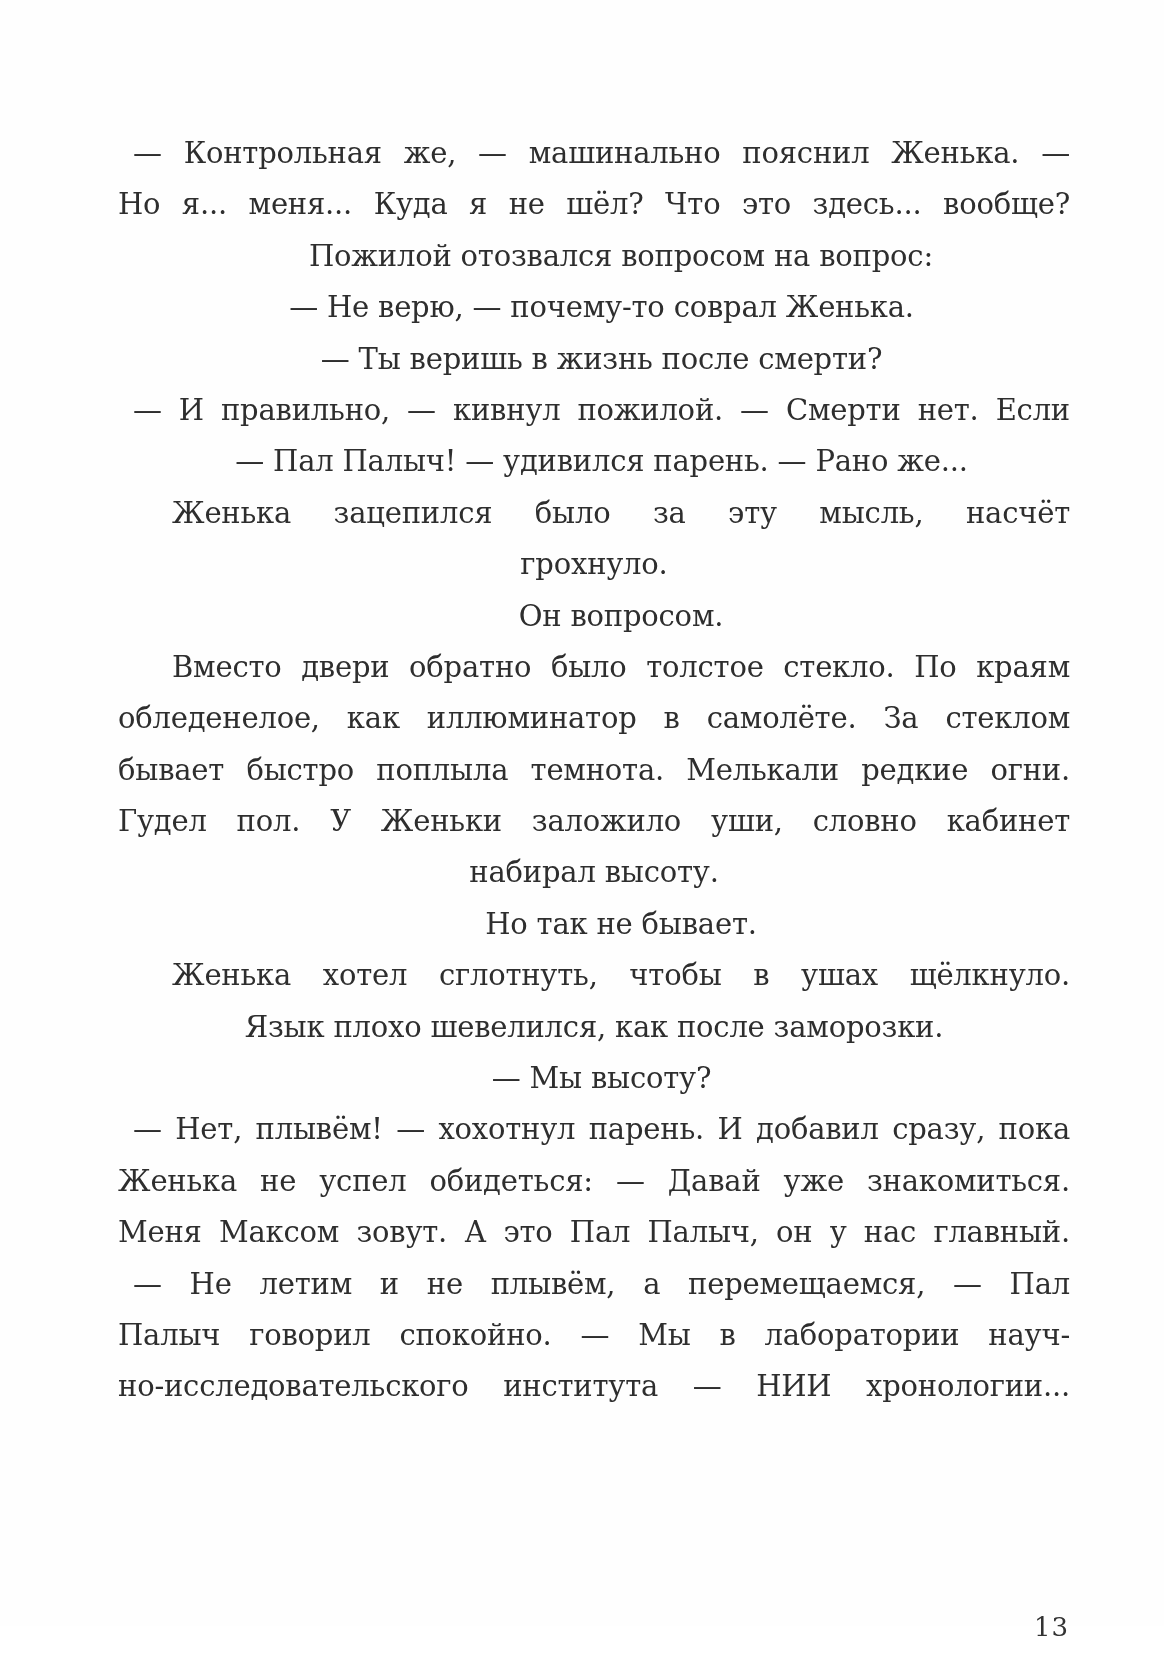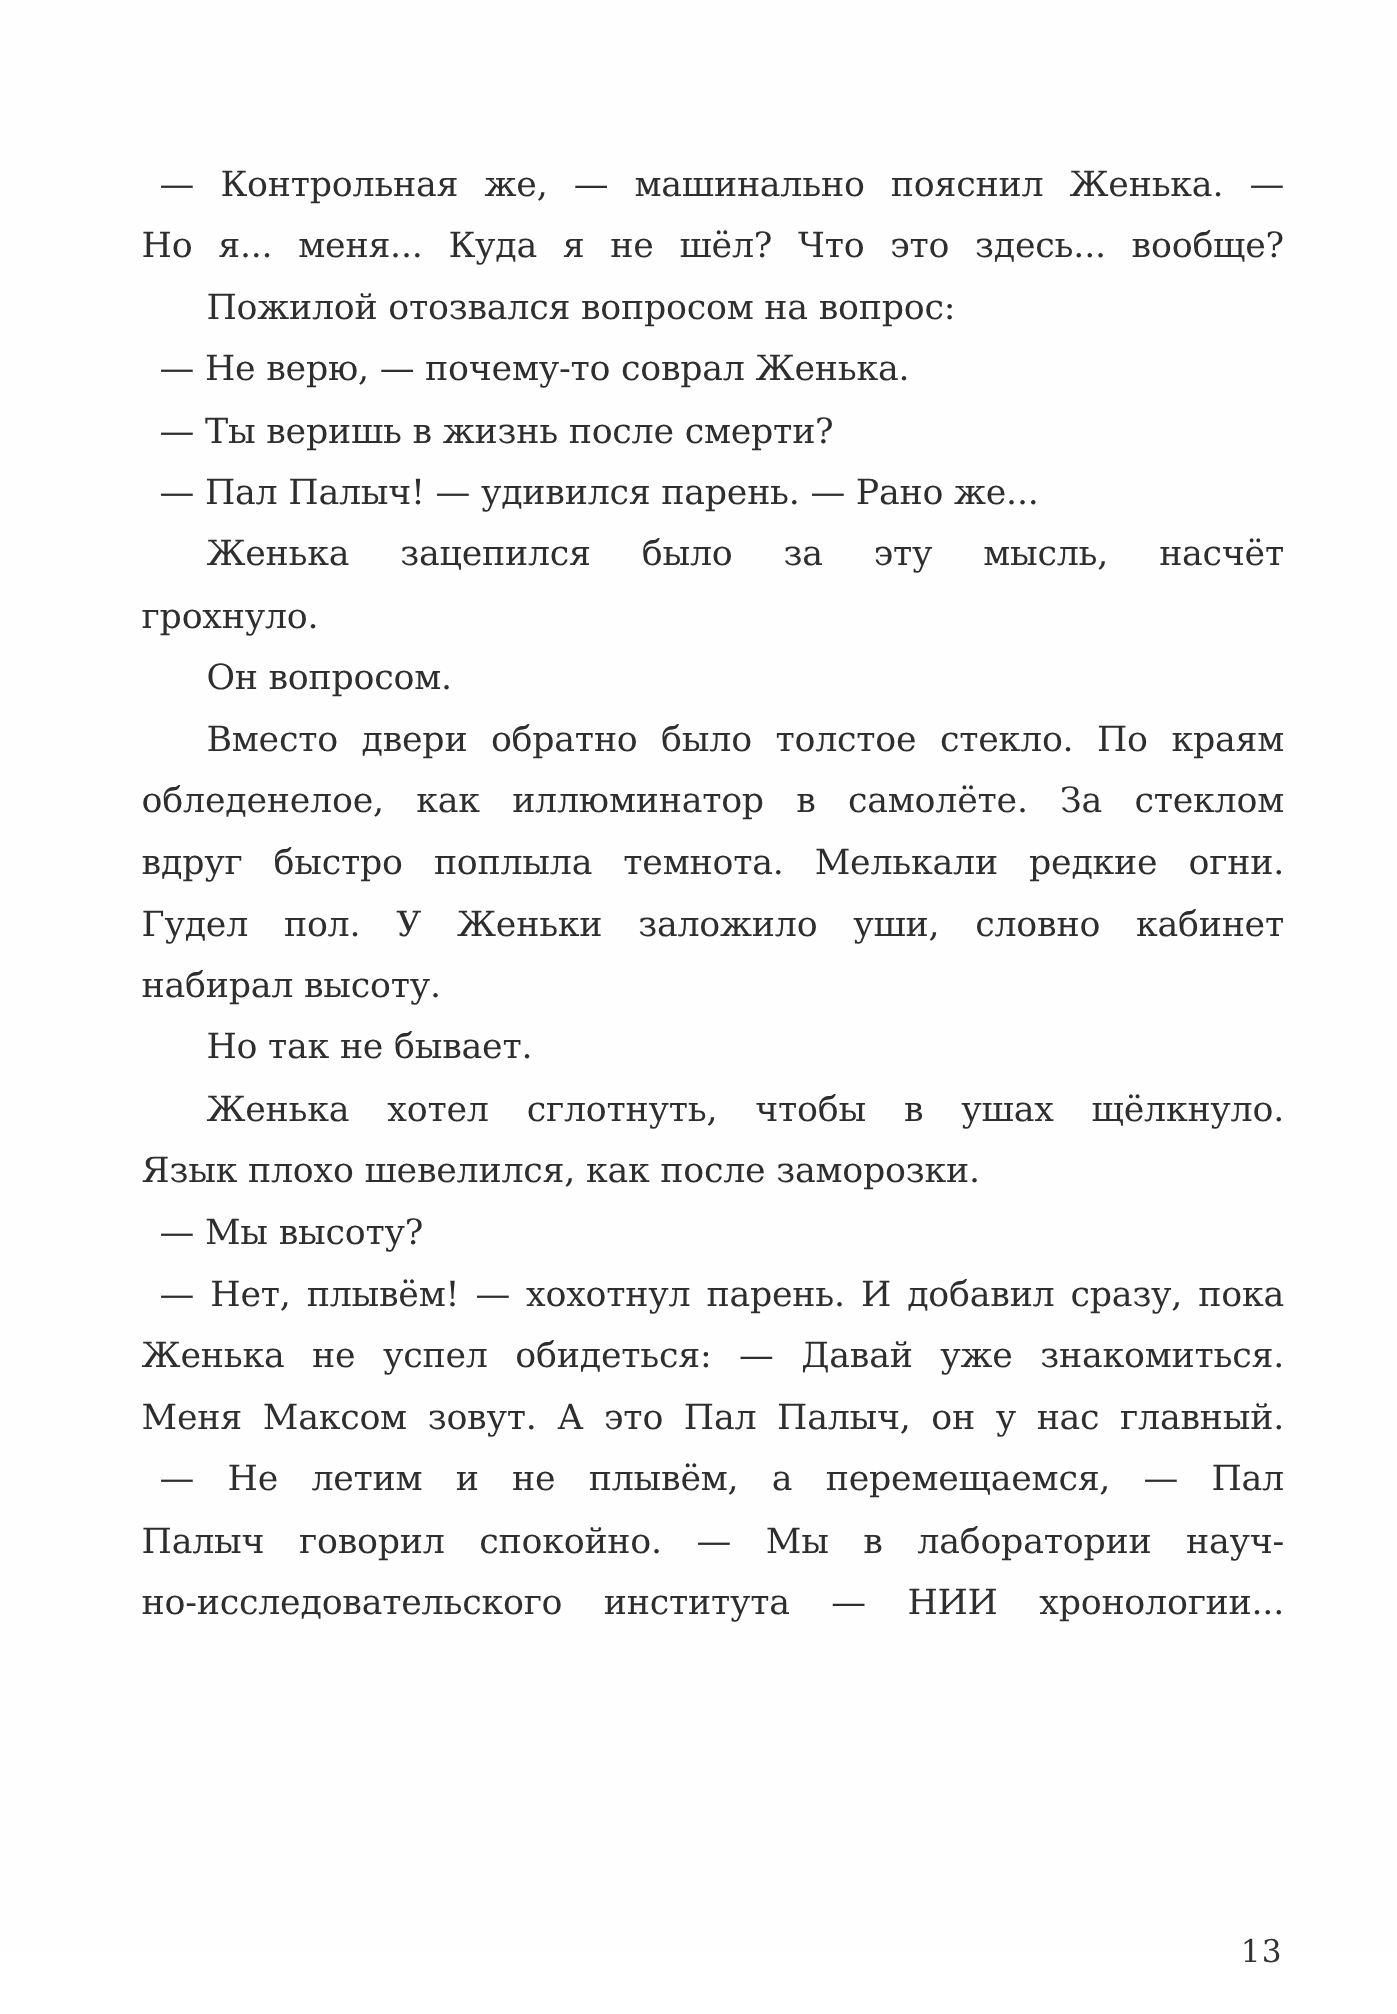--- a/index.html
+++ b/index.html
@@ -28,21 +28,21 @@
       font-family: "DejaVu Serif", "Liberation Serif", serif;
       font-size: 29px;
       line-height: 51.4px;
       color: #2e2e2e;
       letter-spacing: -0.2px;
     }
     .line {
       display: block;
       white-space: nowrap;
       height: 51.4px;
-      text-align: left;
+      text-align: center;
     }
     .line.justify {
       text-align: justify;
       text-align-last: justify;
       white-space: normal;
       overflow: hidden;
     }
     .line.indent { padding-left: 54px; }
     .line.dialog { padding-left: 15px; }
     .page-number {
@@ -58,27 +58,28 @@
 </head>
 <body>
 
 <div class="page">
   <div class="text-block" id="text-block">
       <span class="line dialog justify">— Контрольная же, — машинально пояснил Женька. —</span>
       <span class="line justify">Но я... меня... Куда я не шёл? Что это здесь... вообще?</span>
       <span class="line indent">Пожилой отозвался вопросом на вопрос:</span>
       <span class="line dialog">— Не верю, — почему-то соврал Женька.</span>
       <span class="line dialog">— Ты веришь в жизнь после смерти?</span>
+      <span class="line dialog justify">— И правильно, — кивнул пожилой. — Смерти нет. Если</span>
       <span class="line dialog">— Пал Палыч! — удивился парень. — Рано же...</span>
       <span class="line indent justify">Женька зацепился было за эту мысль, насчёт</span>
       <span class="line ">грохнуло.</span>
       <span class="line indent">Он вопросом.</span>
       <span class="line indent justify">Вместо двери обратно было толстое стекло. По краям</span>
       <span class="line justify">обледенелое, как иллюминатор в самолёте. За стеклом</span>
-      <span class="line justify">вдруг быстро поплыла темнота. Мелькали редкие огни.</span>
+      <span class="line justify">бывает быстро поплыла темнота. Мелькали редкие огни.</span>
       <span class="line justify">Гудел пол. У Женьки заложило уши, словно кабинет</span>
       <span class="line ">набирал высоту.</span>
       <span class="line indent">Но так не бывает.</span>
       <span class="line indent justify">Женька хотел сглотнуть, чтобы в ушах щёлкнуло.</span>
       <span class="line ">Язык плохо шевелился, как после заморозки.</span>
       <span class="line dialog">— Мы высоту?</span>
       <span class="line dialog justify">— Нет, плывём! — хохотнул парень. И добавил сразу, пока</span>
       <span class="line justify">Женька не успел обидеться: — Давай уже знакомиться.</span>
       <span class="line justify">Меня Максом зовут. А это Пал Палыч, он у нас главный.</span>
       <span class="line dialog justify">— Не летим и не плывём, а перемещаемся, — Пал</span>

